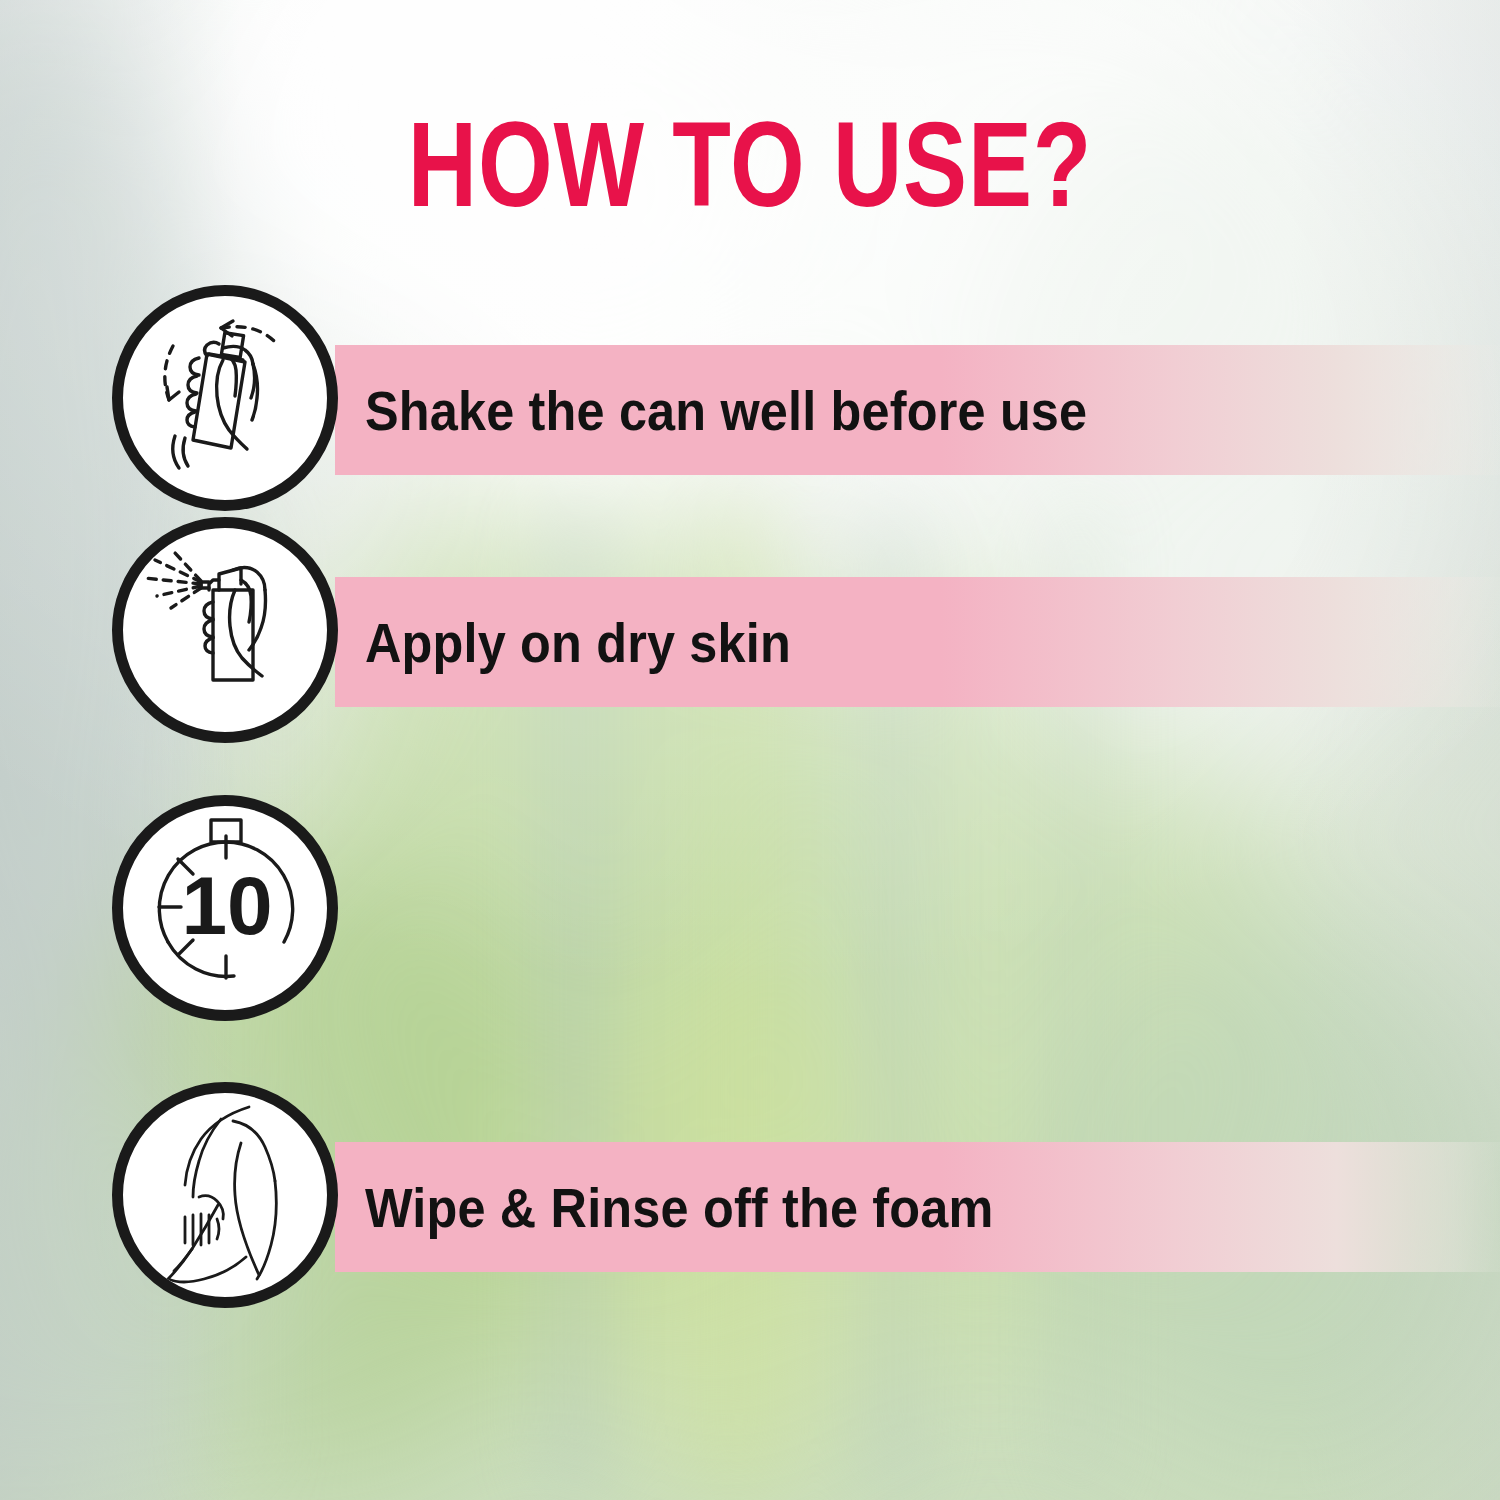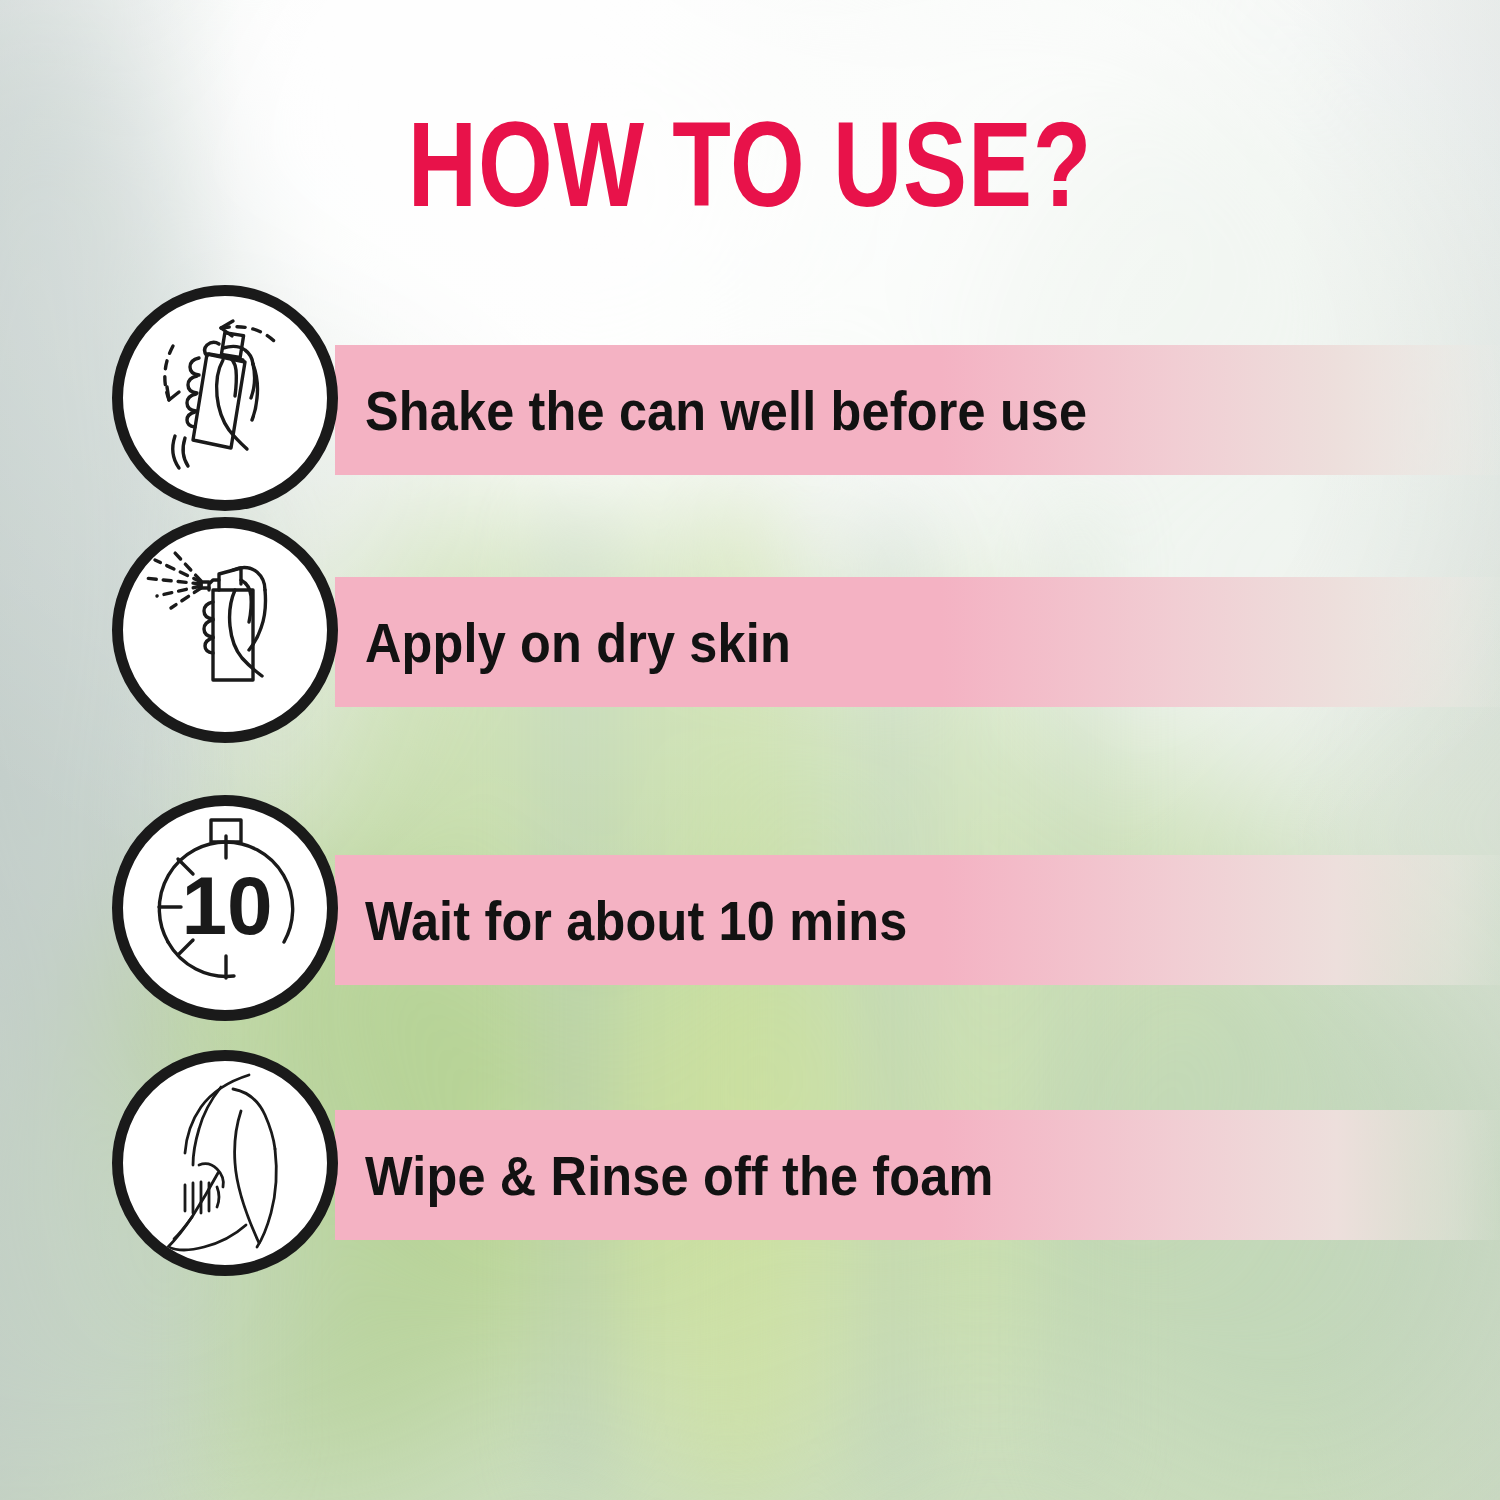--- a/index.html
+++ b/index.html
@@ -77,21 +77,21 @@
     transform:scaleX(.80);
     transform-origin:50% 0;
     white-space:nowrap;
   }
 
   
   .step{ position:absolute; left:0; width:1500px; height:260px; }
   .step-1{ top:285px;padding-left:15px; }
   .step-2{ top:517px; }
   .step-3{ top:795px; }
-  .step-4{ top:1050px; }
+  .step-4{ top:1082px; }
 
   .bar{
     position:absolute;
     left:335px; top:60px;
     width:1165px; height:130px;
     background:linear-gradient(to right,
         #f4b2c3 0%,
         #f4b2c3 52%,
         #f1cdd3 72%,
         #eddfdc 86%,
@@ -219,23 +219,20 @@
         <path d="M78 56 L22 50" stroke-dasharray="8 7"></path>
         <path d="M78 54 L32 32" stroke-dasharray="8 7"></path>
         <path d="M78 53 L52 25" stroke-dasharray="8 7"></path>
         <path d="M78 58 L34 68" stroke-dasharray="8 7"></path>
         <path d="M78 60 L48 80" stroke-dasharray="8 7"></path>
       </svg>
     </div>
   </div>
 
   <div class="step step-3">
-    <div class="bar">
-      <div class="bar-label">Wait for about 10 mins</div>
-    </div>
     <div class="circle">
       <svg viewBox="0 0 204 204" fill="none" stroke="#1a1a1a" stroke-width="3.4" stroke-linecap="round" stroke-linejoin="round">
 
         <rect x="88" y="14" width="30" height="22"></rect>
 
         <path d="M103 36 a67 67 0 0 1 58 100"></path>
         <path d="M103 36 a67 67 0 0 0 -58 100"></path>
         <path d="M45 136 a67 67 0 0 0 66 34"></path>
 
         <path d="M103 30 L103 52"></path>

